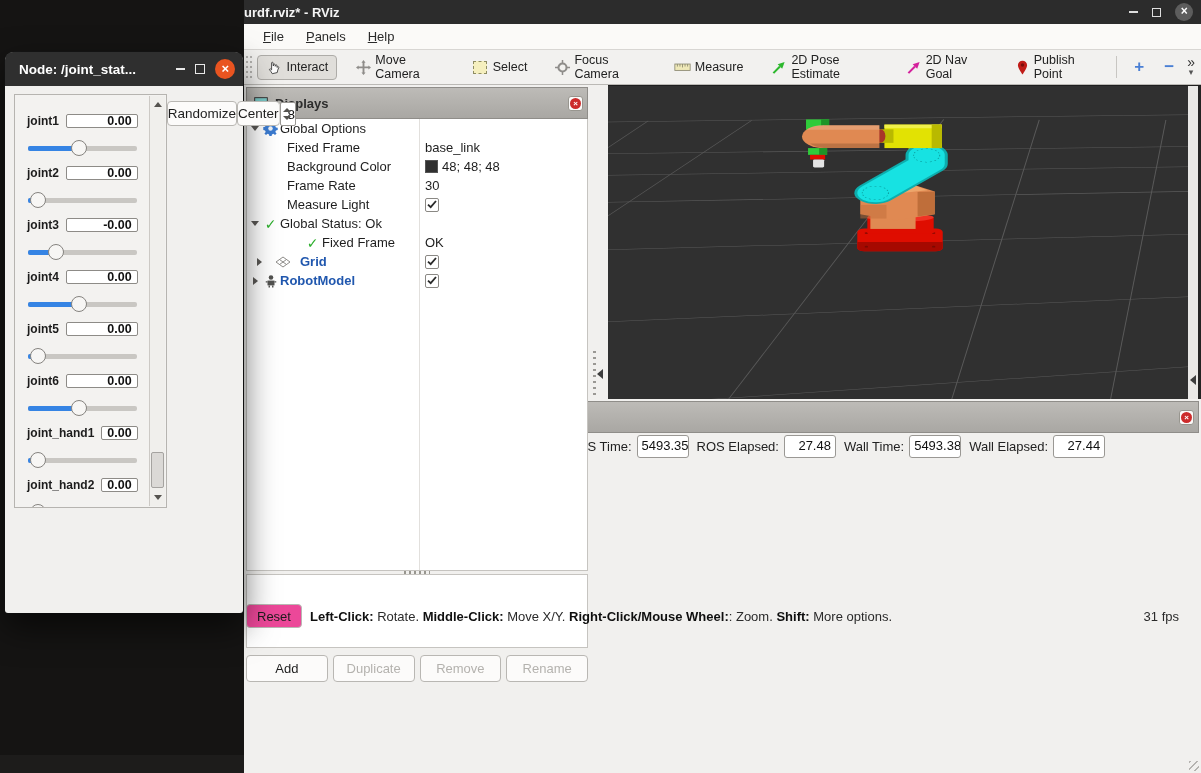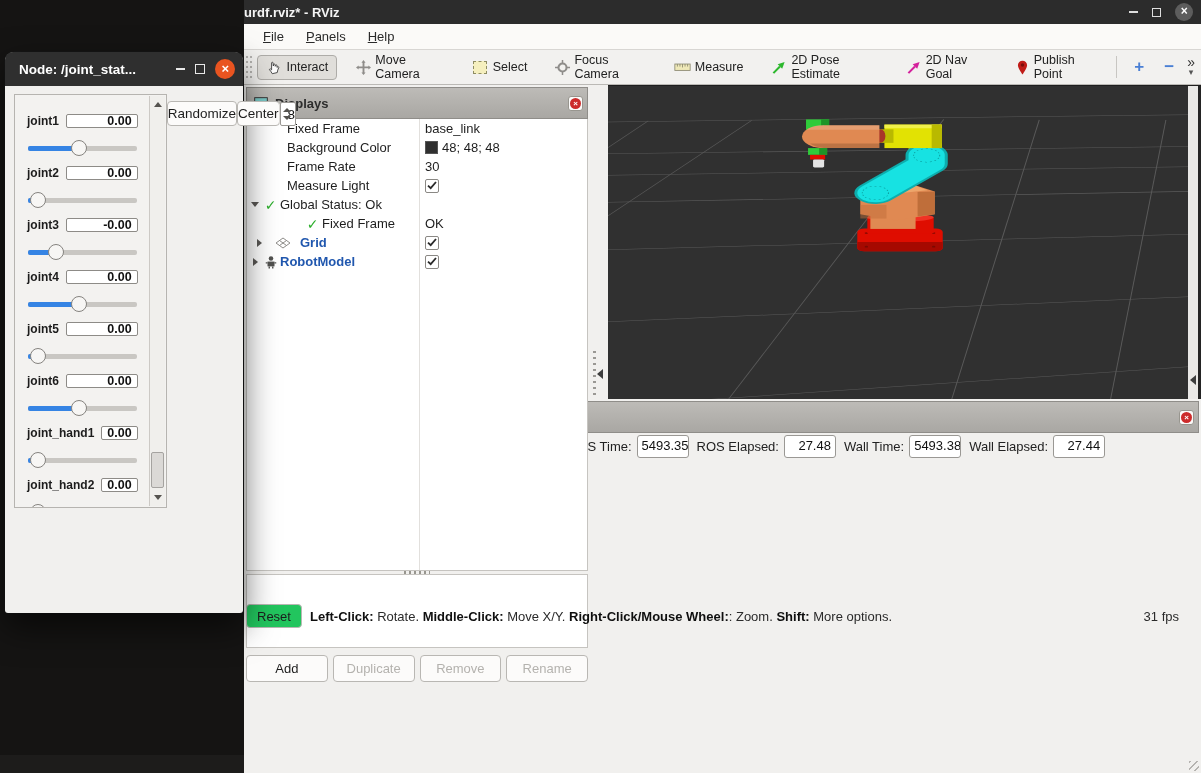--- a/index.html
+++ b/index.html
@@ -90,21 +90,21 @@
   .viewport { flex:1; position:relative; background:var(--viewport-bg); border-top:1px solid #1e1e1e; }
   .viewport svg { position:absolute; left:0; top:0; width:calc(100% - 13px); height:100%; }
   .vright { position:absolute; right:3px; top:0; bottom:0; width:10px; background:#e9e8e6; }
   .vright .arr-left { position:absolute; left:2px; top:289px; }
   .vedge { position:absolute; right:0; top:0; bottom:0; width:3px; background:#242424; }
 
   
   .time-panel { height:60px; flex:none; display:flex; flex-direction:column; padding:0 2px; }
   .time-panel .panel-header { margin-top:2px; }
   .time-controls { flex:1; display:flex; align-items:center; padding:0 8px 0 8px; gap:8px; font-size:13px; color:#222; }
-  .btn { background:#22c55e; border:1px solid #b9b7b3; border-radius:4px; font-size:13px; color:#1d1d1d; }
+  .btn { background:#ec4899; border:1px solid #b9b7b3; border-radius:4px; font-size:13px; color:#1d1d1d; }
   .pause-btn { height:25px; padding:0 10px 0 7px; display:flex; align-items:center; gap:4px; }
   .pause-ico { display:inline-flex; gap:2px; }
   .pause-ico i { width:4px; height:11px; background:#d6d4d1; border:1px solid #8f8d89; }
   .sync-label { margin-left:4px; }
   .combo { width:120px; height:24px; background:#fcfbfa; border:1px solid #9a9894; border-radius:3px;
            display:flex; align-items:center; padding:0 6px; font-size:13px; }
   .combo span { flex:1; }
   .combo i { width:0; height:0; border-left:4px solid transparent; border-right:4px solid transparent;
              border-top:5px solid #5a5855; }
   .tfield-group { display:flex; align-items:center; gap:5px; }
@@ -275,20 +275,35 @@
               <rect x="4" y="12.6" width="8" height="1.2" fill="#4a4a4a"></rect>
             </svg>
         </span>
         <span class="ph-title">Displays</span>
         <span class="ph-close">
             <i>×</i>
           </span>
       </div>
       <div class="tree" id="displays-tree">
           <div class="trow">
+            <span class="tleft" style="padding-left: 2px;">
+              <span class="exp">
+                <i class="exp-open"></i>
+              </span>
+              <span class="ticon">
+                <svg width="15" height="15" viewBox="0 0 16 16">
+                  <path fill="#3b7bd0" d="M6.8.8h2.4l.3 1.9 1.7.7 1.6-1.4 1.7 1.7-1.4 1.6.7 1.7 1.9.3v2.4l-1.9.3-.7 1.7 1.4 1.6-1.7 1.7-1.6-1.4-1.7.7-.3 1.9H6.8l-.3-1.9-1.7-.7-1.6 1.4-1.7-1.7 1.4-1.6-.7-1.7-1.9-.3V6.3l1.9-.3.7-1.7L1.5 2.7 3.2 1l1.6 1.4 1.7-.7z"></path>
+                  <circle cx="8" cy="8" r="2.4" fill="#eef2f8"></circle>
+                </svg>
+              </span>
+              <span class="tlabel">Global Options</span>
+            </span>
+            <span class="tright"></span>
+          </div>
+          <div class="trow">
             <span class="tleft" style="padding-left: 40px;">
               <span class="tlabel">Fixed Frame</span>
             </span>
             <span class="tright">
               <span class="tlabel">base_link</span>
             </span>
           </div>
           <div class="trow">
             <span class="tleft" style="padding-left: 40px;">
               <span class="tlabel">Background Color</span>

